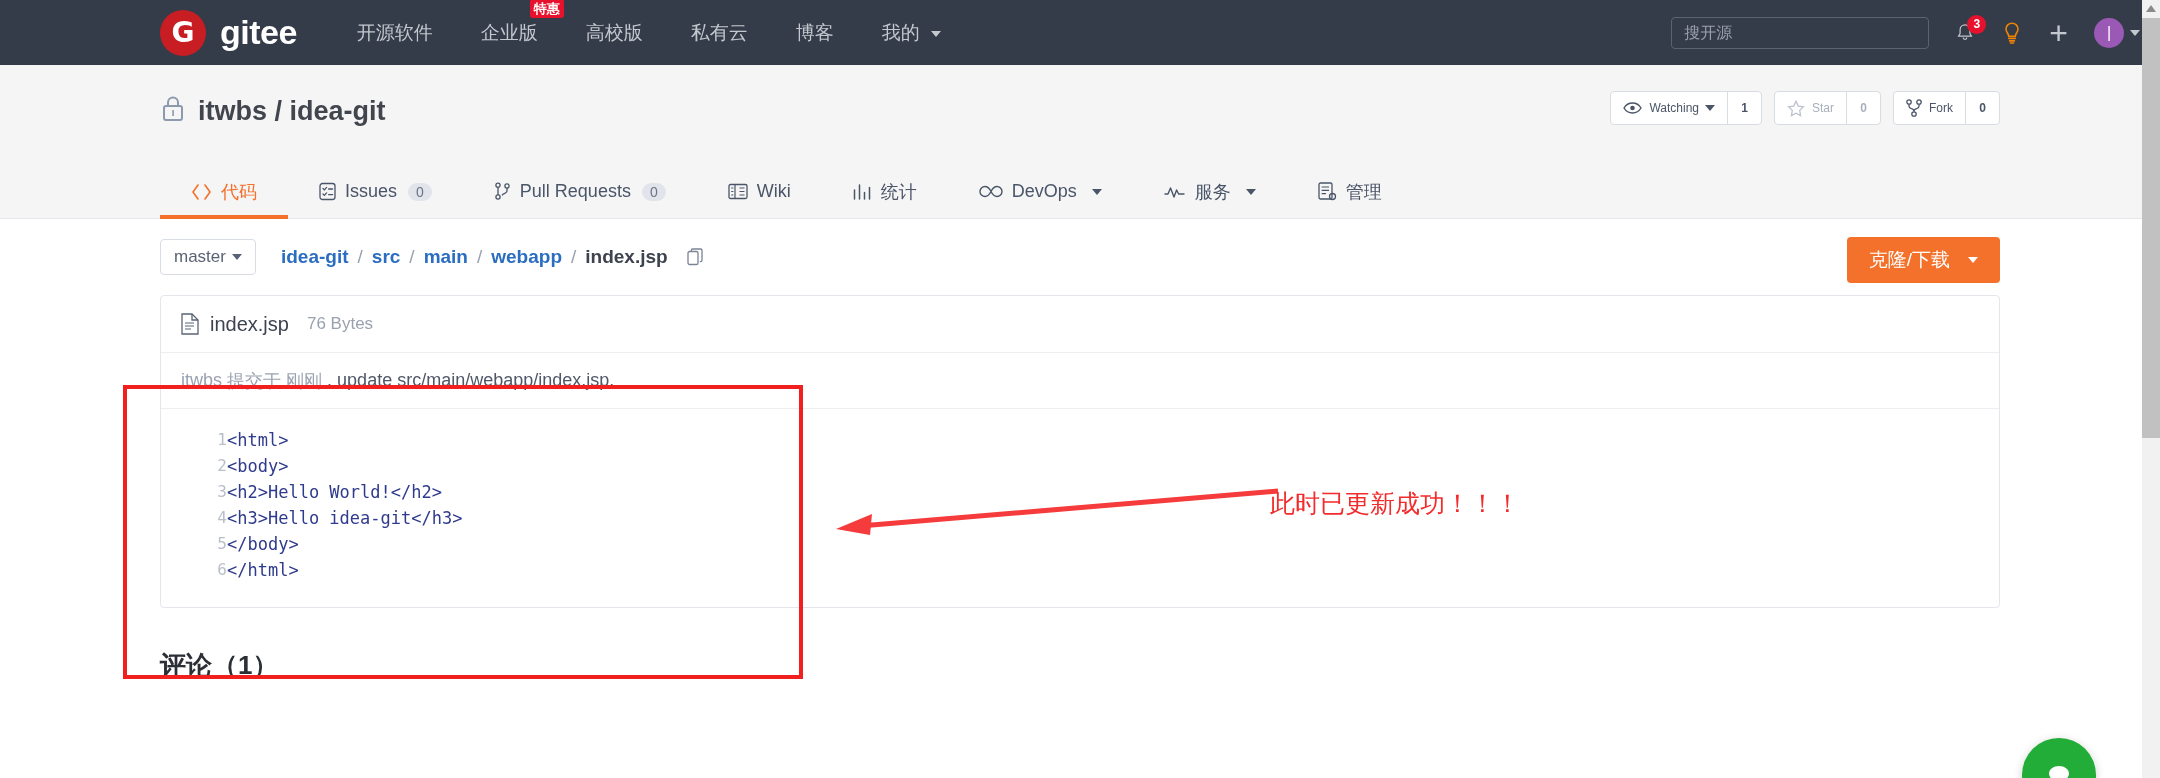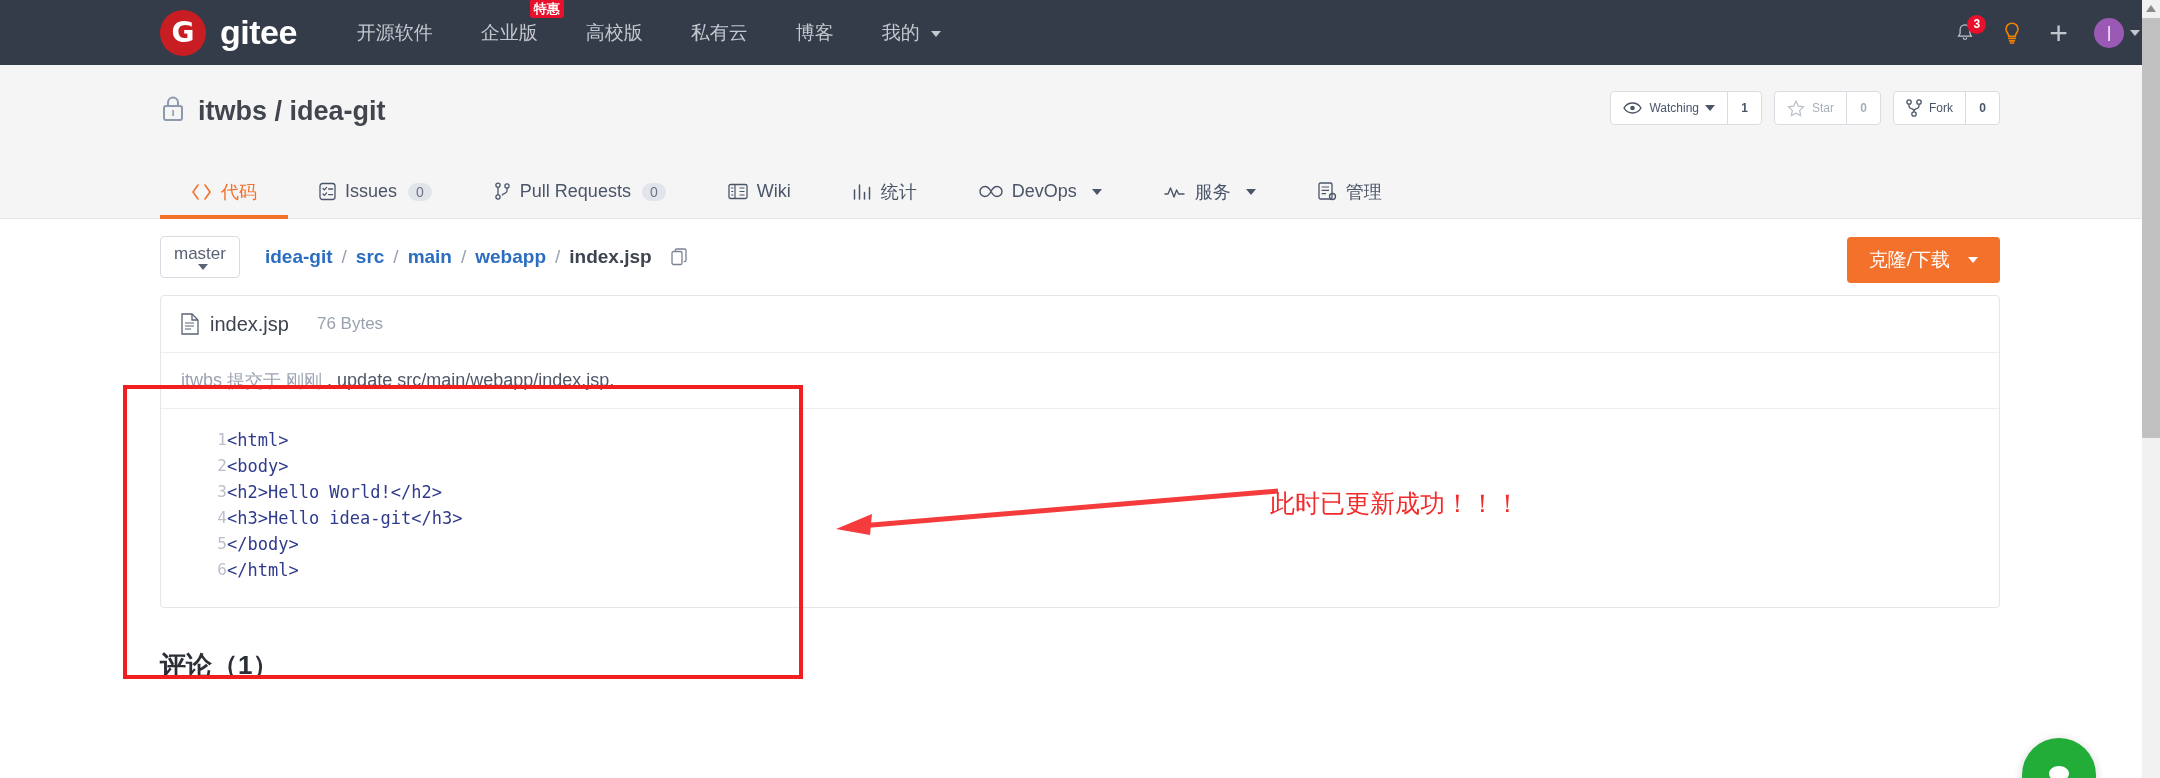--- a/index.html
+++ b/index.html
@@ -105,21 +105,21 @@
     padding: 1px 8px; margin-left: 2px;
   }
 
   
   .content { padding: 0 160px; position:relative; }
 
   .crumb-row { display:flex; align-items:center; height: 76px; position:relative; }
   .branch-btn {
     border:1px solid #d8dce3; background:#fff; border-radius:4px;
     padding: 7px 13px; font-size:17px; color:#5a6375; cursor:pointer;
-    display:flex; align-items:center;flex-direction:column;
+    display:flex; align-items:center;
   }
   .crumbs { margin-left: 25px; font-size:19px; font-weight:700; display:flex; align-items:center; gap:9px; }
   .crumbs a { color:#2b6dc0; text-decoration:none; cursor:pointer; }
   .crumbs .sep { color:#9aa2b0; font-weight:400; }
   .crumbs .cur { color:#3d4450; }
   .copy-path { margin-left:10px; color:#7b8494; cursor:pointer; display:inline-flex; }
   .clone-btn {
     position:absolute; right:0; top:18px;
     background:#f3712a; color:#fff; border:none; border-radius:4px;
     font-size:19px; padding: 10px 22px; cursor:pointer;
@@ -127,21 +127,21 @@
     font-family:"Liberation Sans", sans-serif;
   }
 
   
   .file-panel { border:1px solid #e3e6eb; border-radius:4px; background:#fff; }
   .file-head {
     display:flex; align-items:center; height:56px; padding: 0 20px;
     position:relative;
   }
   .file-name { font-size:20px; color:#3d4450; display:flex; align-items:center; gap:10px; }
-  .file-size { color:#9aa2b0; font-size:17px; font-weight:400; margin-left:18px;}
+  .file-size { color:#9aa2b0; font-size:17px; font-weight:400; margin-left:8px;}
   .file-head-actions { position:absolute; right:20px; display:flex; align-items:center; gap:14px; }
   .seg-group { display:flex; border:1px solid #d8dce3; border-radius:4px; overflow:hidden; background:#fff; }
   .seg-group > div {
     padding: 5px 14px; font-size:16px; color:#4d5666; cursor:pointer;
     border-right:1px solid #d8dce3;
   }
   .seg-group > div:last-child { border-right:none; }
   .trash { color:#5a6375; cursor:pointer; display:flex; }
 
   .commit-row {
@@ -216,20 +216,21 @@
     <div class="nav-link">
       <span>博客</span>
     </div>
     <div class="nav-link">
       <span>我的</span>
       <span class="caret"></span>
     </div>
   </div>
 
   <div class="nav-right">
+    <input class="search-box" type="text" placeholder="搜开源" style="">
 
     <div class="nav-icon-wrap">
       <svg class="bell" width="22" height="23" viewBox="0 0 22 23">
         <path d="M11 2.5c-3.1 0-5.4 2.4-5.4 5.4v4.3L3.9 15h14.2l-1.7-2.8V7.9c0-3-2.3-5.4-5.4-5.4z" fill="none" stroke="#c3c7ce" stroke-width="1.3"></path>
         <path d="M9 16.5a2 2 0 0 0 4 0" fill="none" stroke="#c3c7ce" stroke-width="1.3"></path>
       </svg>
       <span class="bell-badge">3</span>
     </div>
 
     <div class="nav-icon-wrap">

